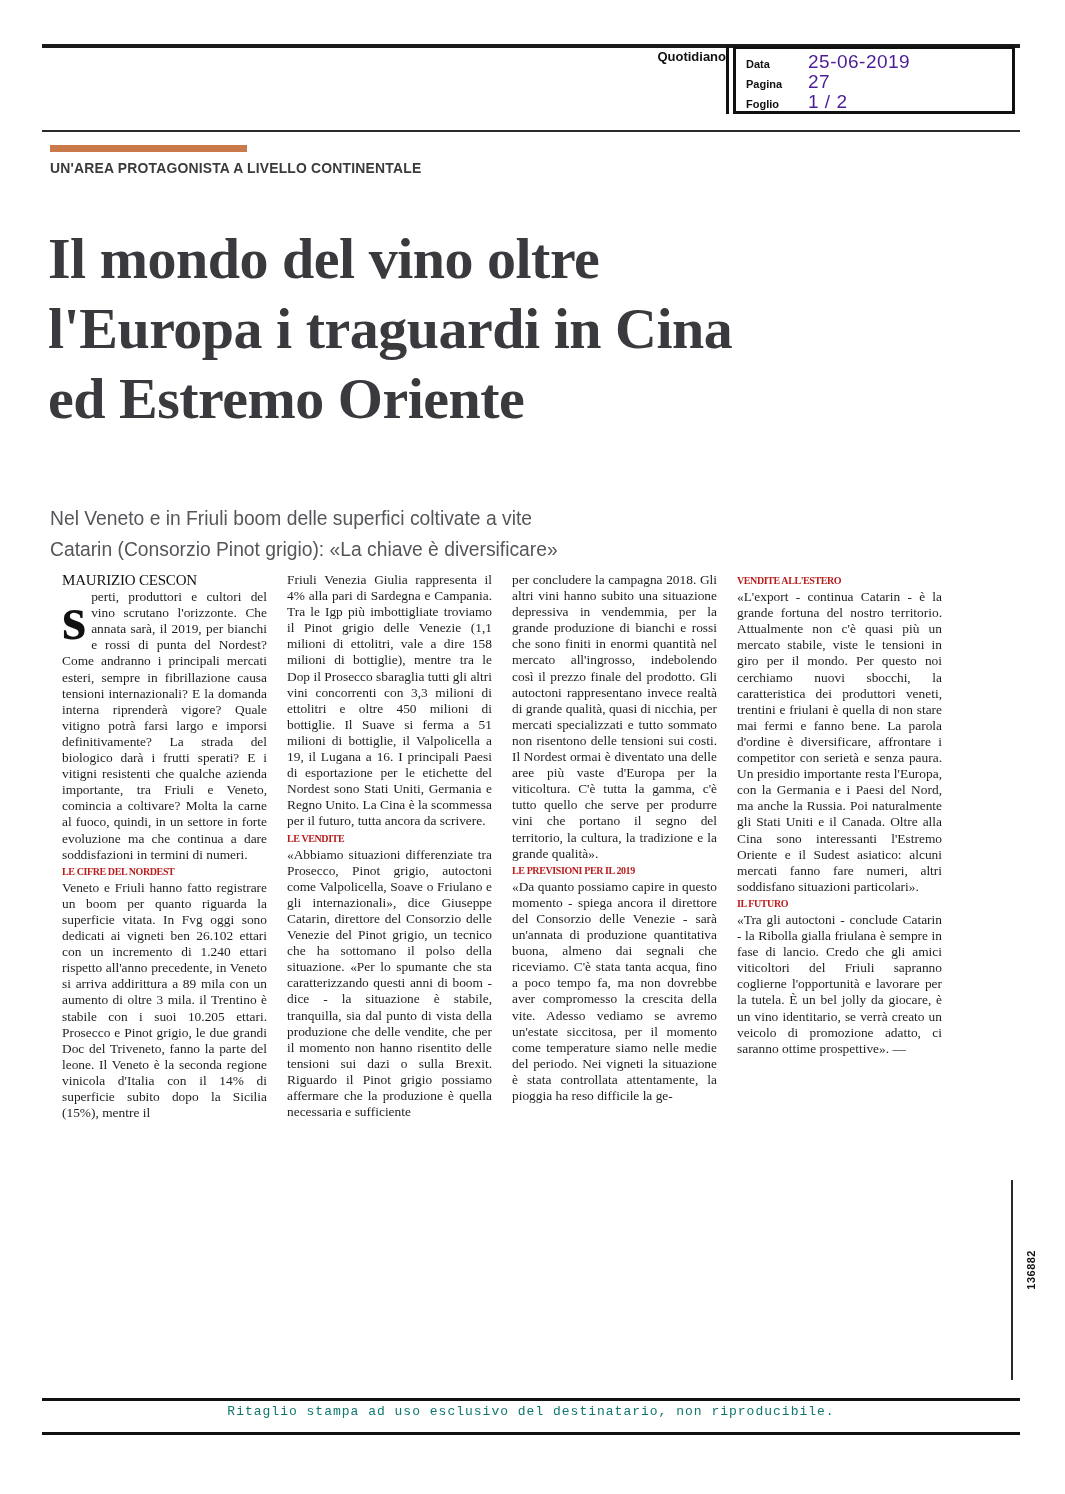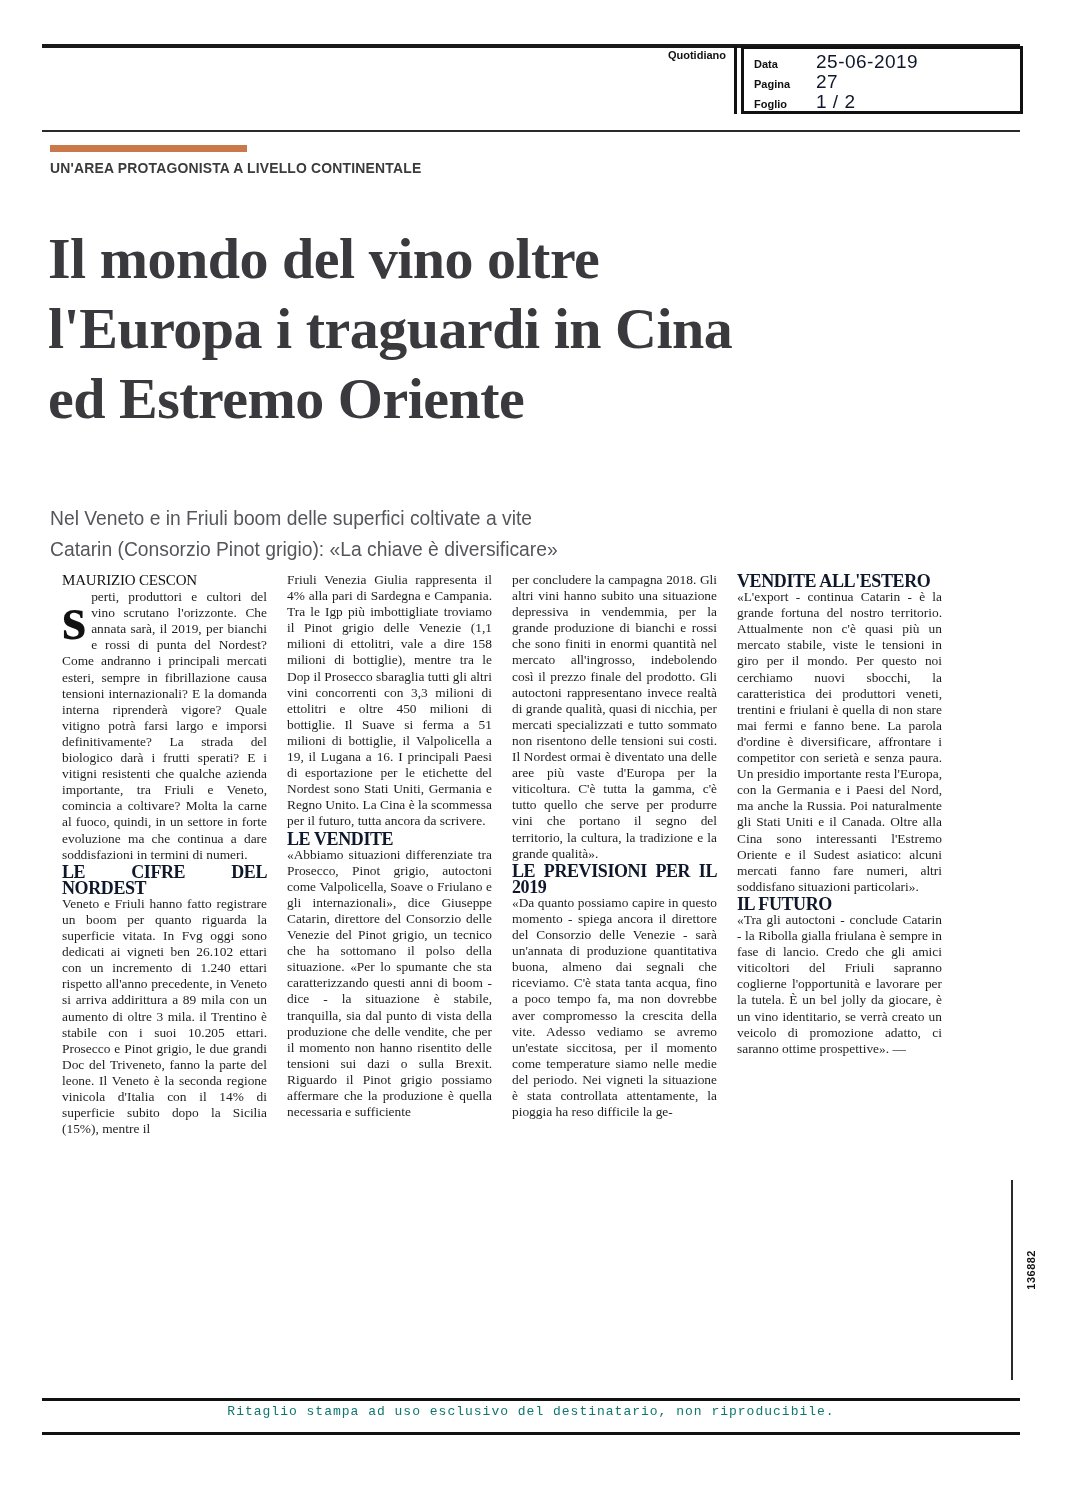--- a/index.html
+++ b/index.html
@@ -59,24 +59,24 @@
     height: 68px;
     display: flex;
     align-items: stretch;
   }
   .meta-kind {
     width: 98px;
     border-right: 3px solid #111;
     display: flex;
     align-items: flex-start;
     justify-content: flex-end;
-    padding-right: 8px;
+    padding-right: 0;
     padding-top: 3px;
     font-family: "Liberation Sans", sans-serif;
-    font-size: 11px;
+    font-size: 13px;
     font-weight: bold;
     color: #111;
   }
   .meta-box {
     border: 3px solid #111;
     border-left: 3px solid #111;
     margin-left: 4px;
     width: 282px;
     padding: 2px 0 2px 10px;
     box-sizing: border-box;
@@ -89,21 +89,21 @@
   .meta-label {
     width: 62px;
     font-family: Liberation Sans, sans-serif;
     font-size: 11px;
     font-weight: bold;
     color: #111;
   }
   .meta-value {
     font-family: "Liberation Sans", sans-serif;
     font-size: 19px;
-    color: #0f172a;
+    color: #4c1d95;
     letter-spacing: 0.5px;
   }
 
   
   .rule-under-head {
     position: absolute;
     left: 42px; top: 130px;
     width: 978px; height: 2px;
     background: #2a2a2a;
   }
@@ -181,23 +181,23 @@
     font-weight: normal;
     font-size: 15px;
     letter-spacing: -0.2px;
     color: #111;
     margin-bottom: 1px;
     display: block;
   }
   .subhead {
     font-family: "Liberation Serif", serif;
     font-weight: bold;
-    font-size: 18px;
+    font-size: 10px;
     letter-spacing: -0.4px;
-    color: #0f172a;
+    color: #b91c1c;
     display: block;
     margin-top: 1px;
   }
   .dropcap-para::first-letter {
     float: left;
     font-family: "Liberation Serif", serif;
     font-weight: bold;
     font-size: 62px;
     line-height: 50px;
     padding: 4px 5px 0 0;

